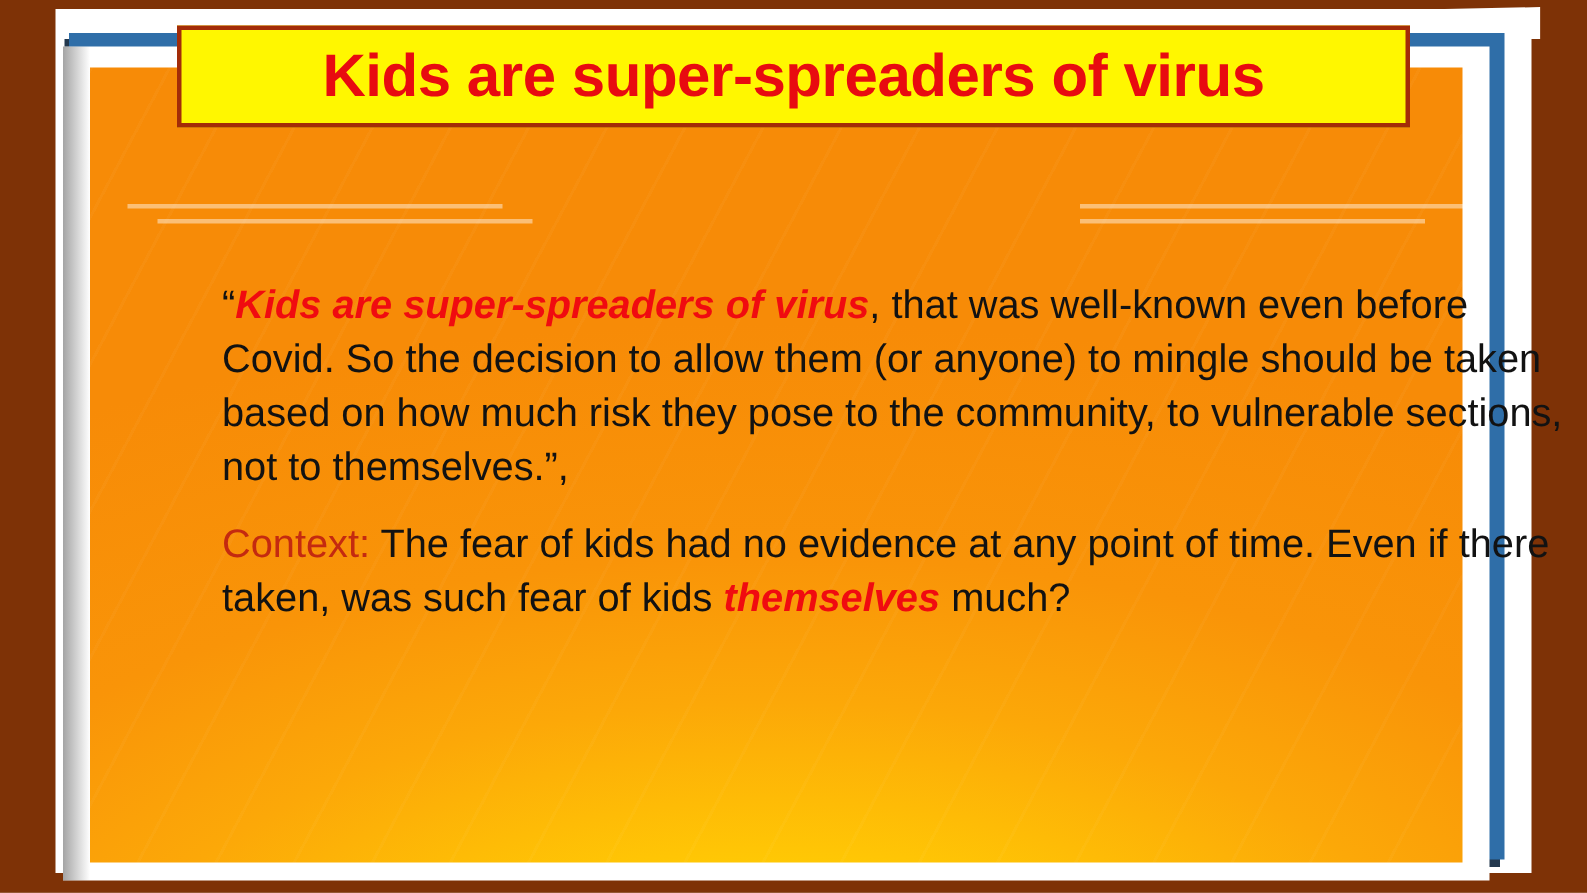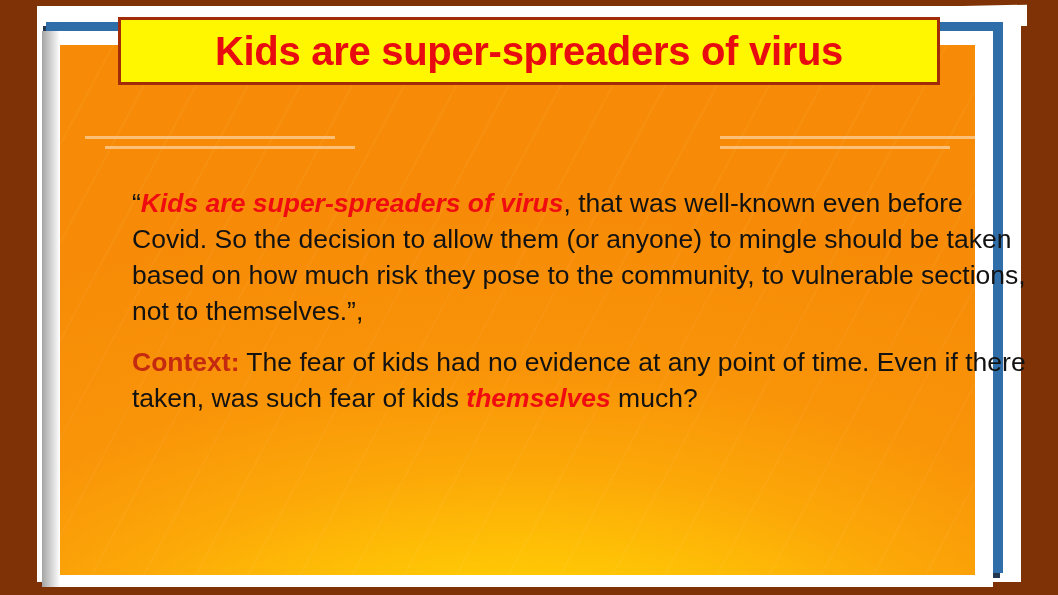--- a/index.html
+++ b/index.html
@@ -151,21 +151,21 @@
     font-weight: bold;
     font-size: 40px;
     line-height: 1;
     letter-spacing: -0.3px;
     white-space: nowrap;
   }
 
   
   .body-area {
     position: absolute;
-    left: 72px;
+    left: 88px;
     top: 140px;
     width: 910px;
     z-index: 10;
   }
   .para {
     color: #121212;
     font-family: "Liberation Sans", sans-serif;
     font-size: 26.5px;
     line-height: 36px;
     margin: 0;
@@ -174,21 +174,21 @@
   .para.source     { margin-bottom: 17px; }
   .para.context    { margin-bottom: 0; }
 
   .hl-red-italic {
     color: #F00B10;
     font-weight: bold;
     font-style: italic;
   }
   .hl-context-label {
     color: #C42A10;
-    font-weight: bold;
+    font-weight: normal;
   }
 </style>
 </head>
 <body>
 
 <div class="slide">
 
   <div class="frame-white-outer"></div>
   <div class="frame-wedge"></div>
   <div class="frame-navy"></div>

